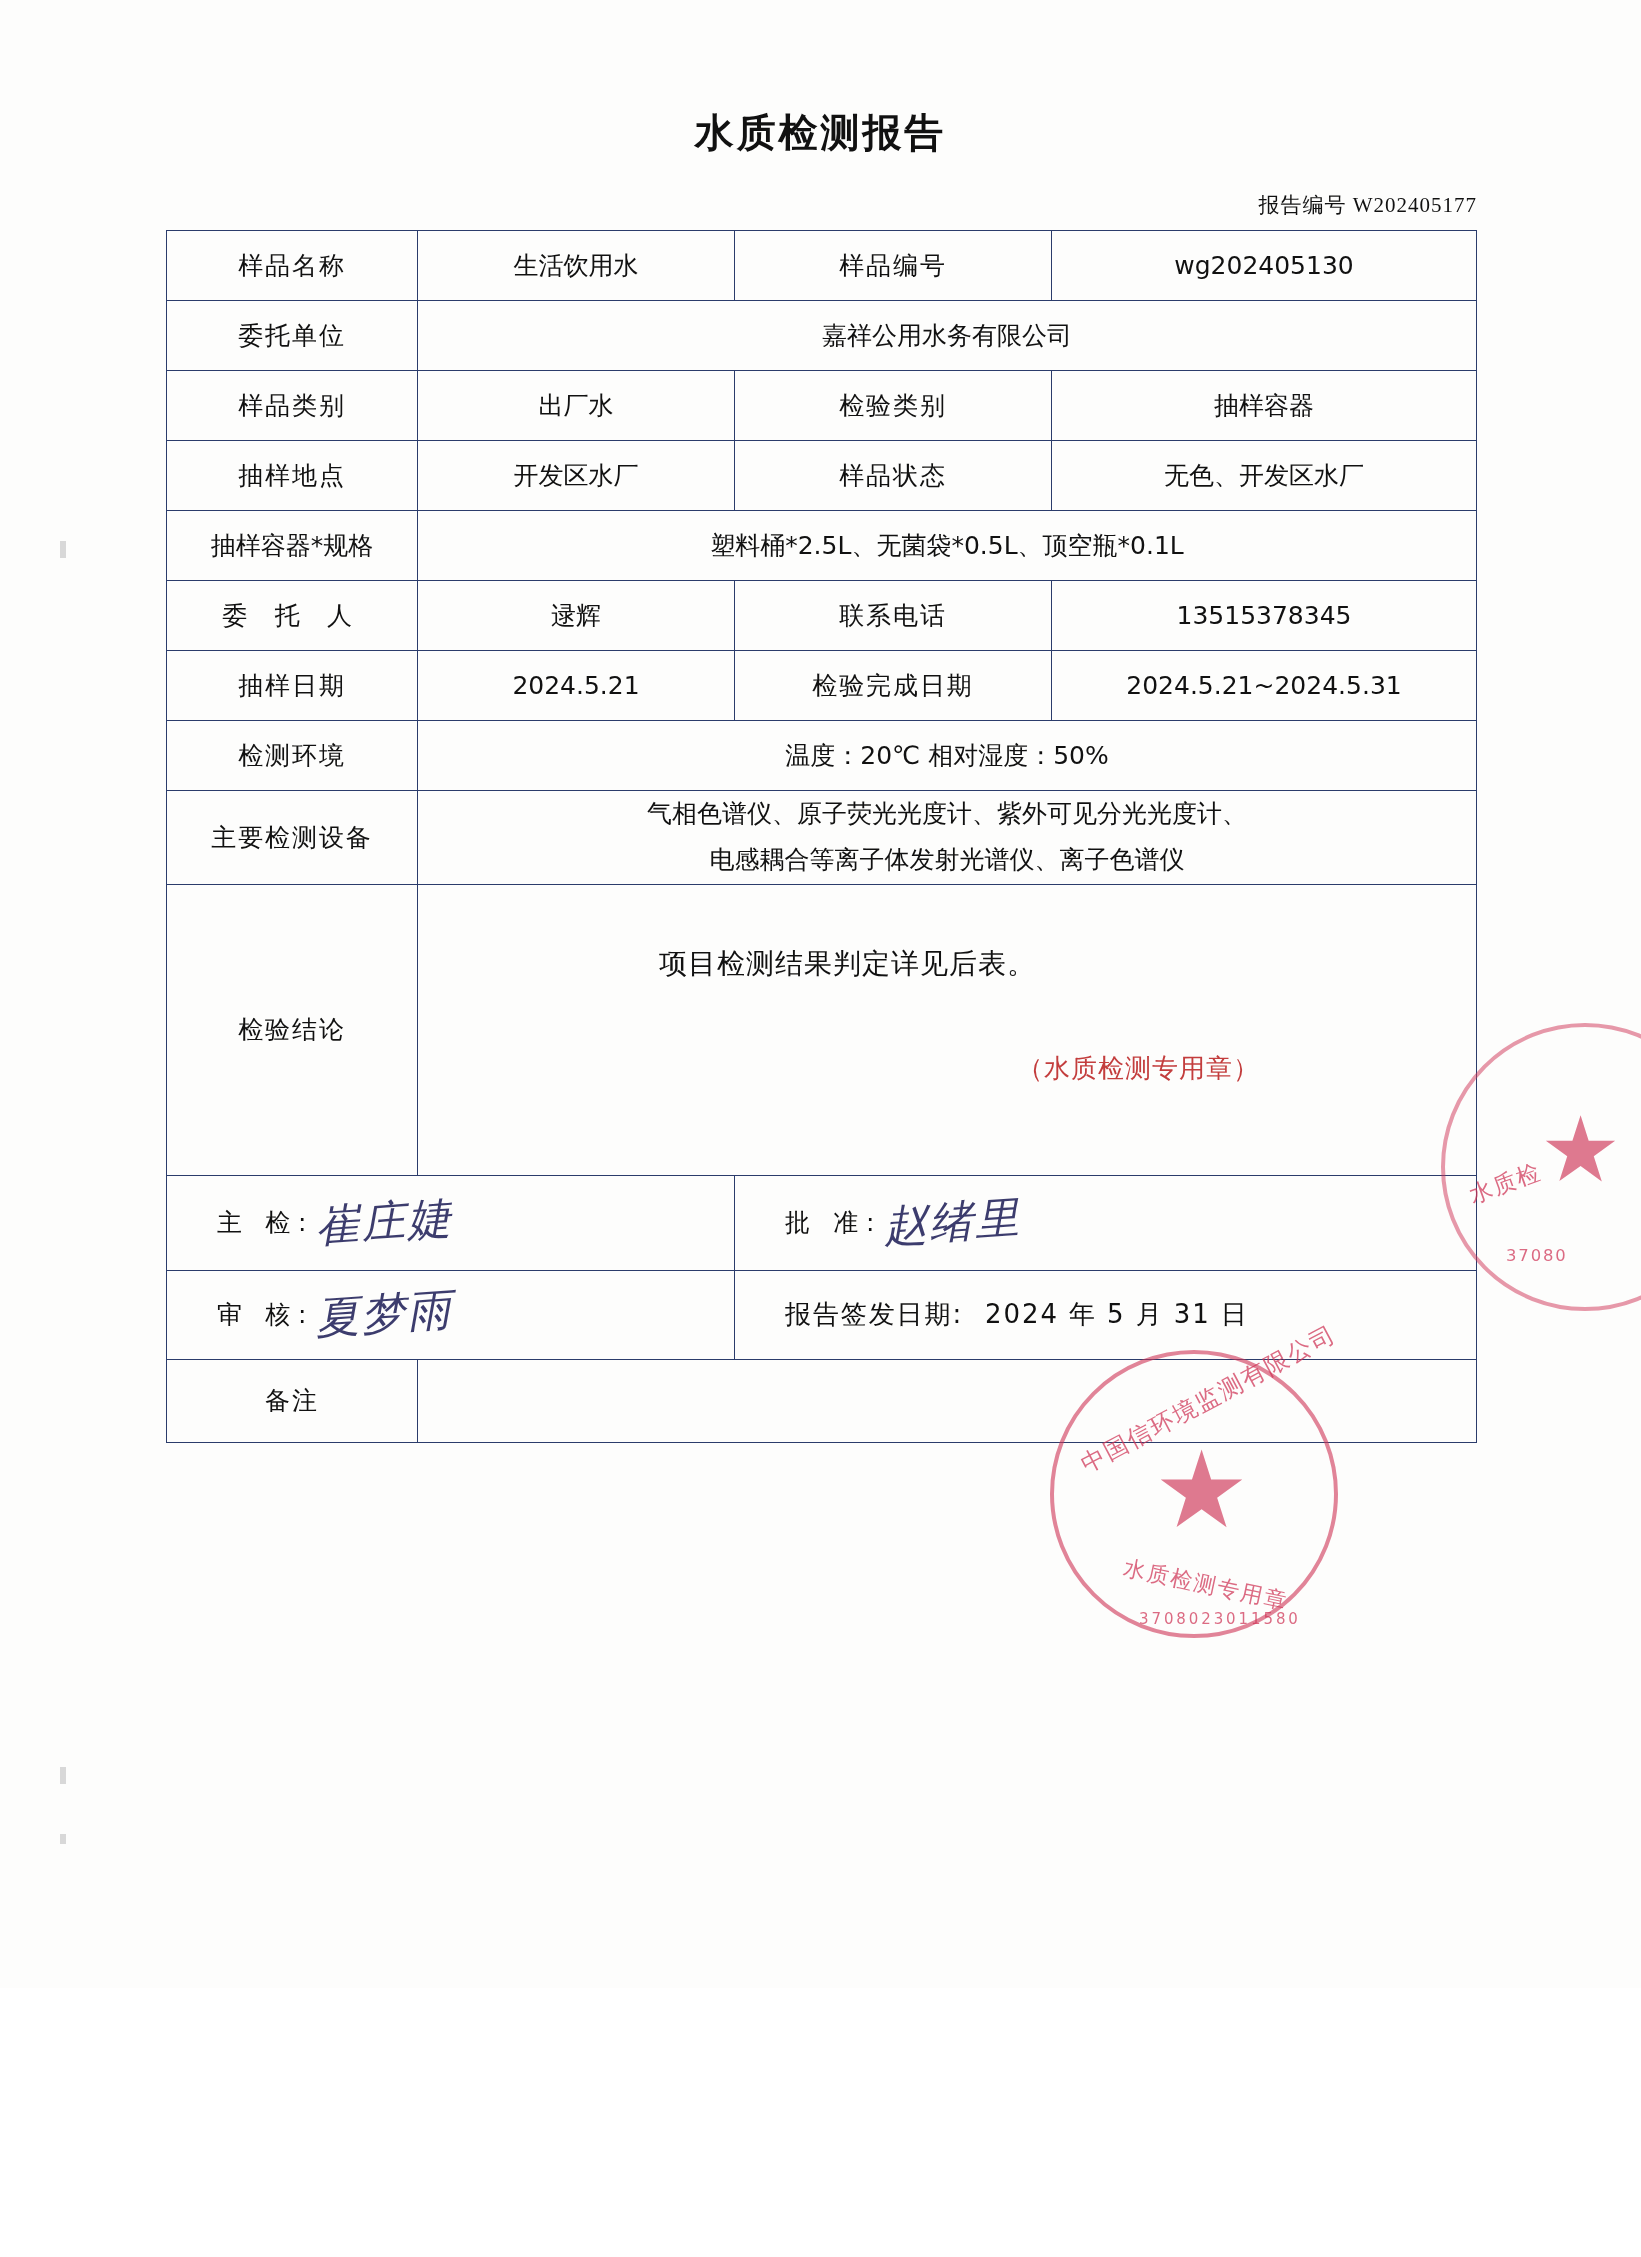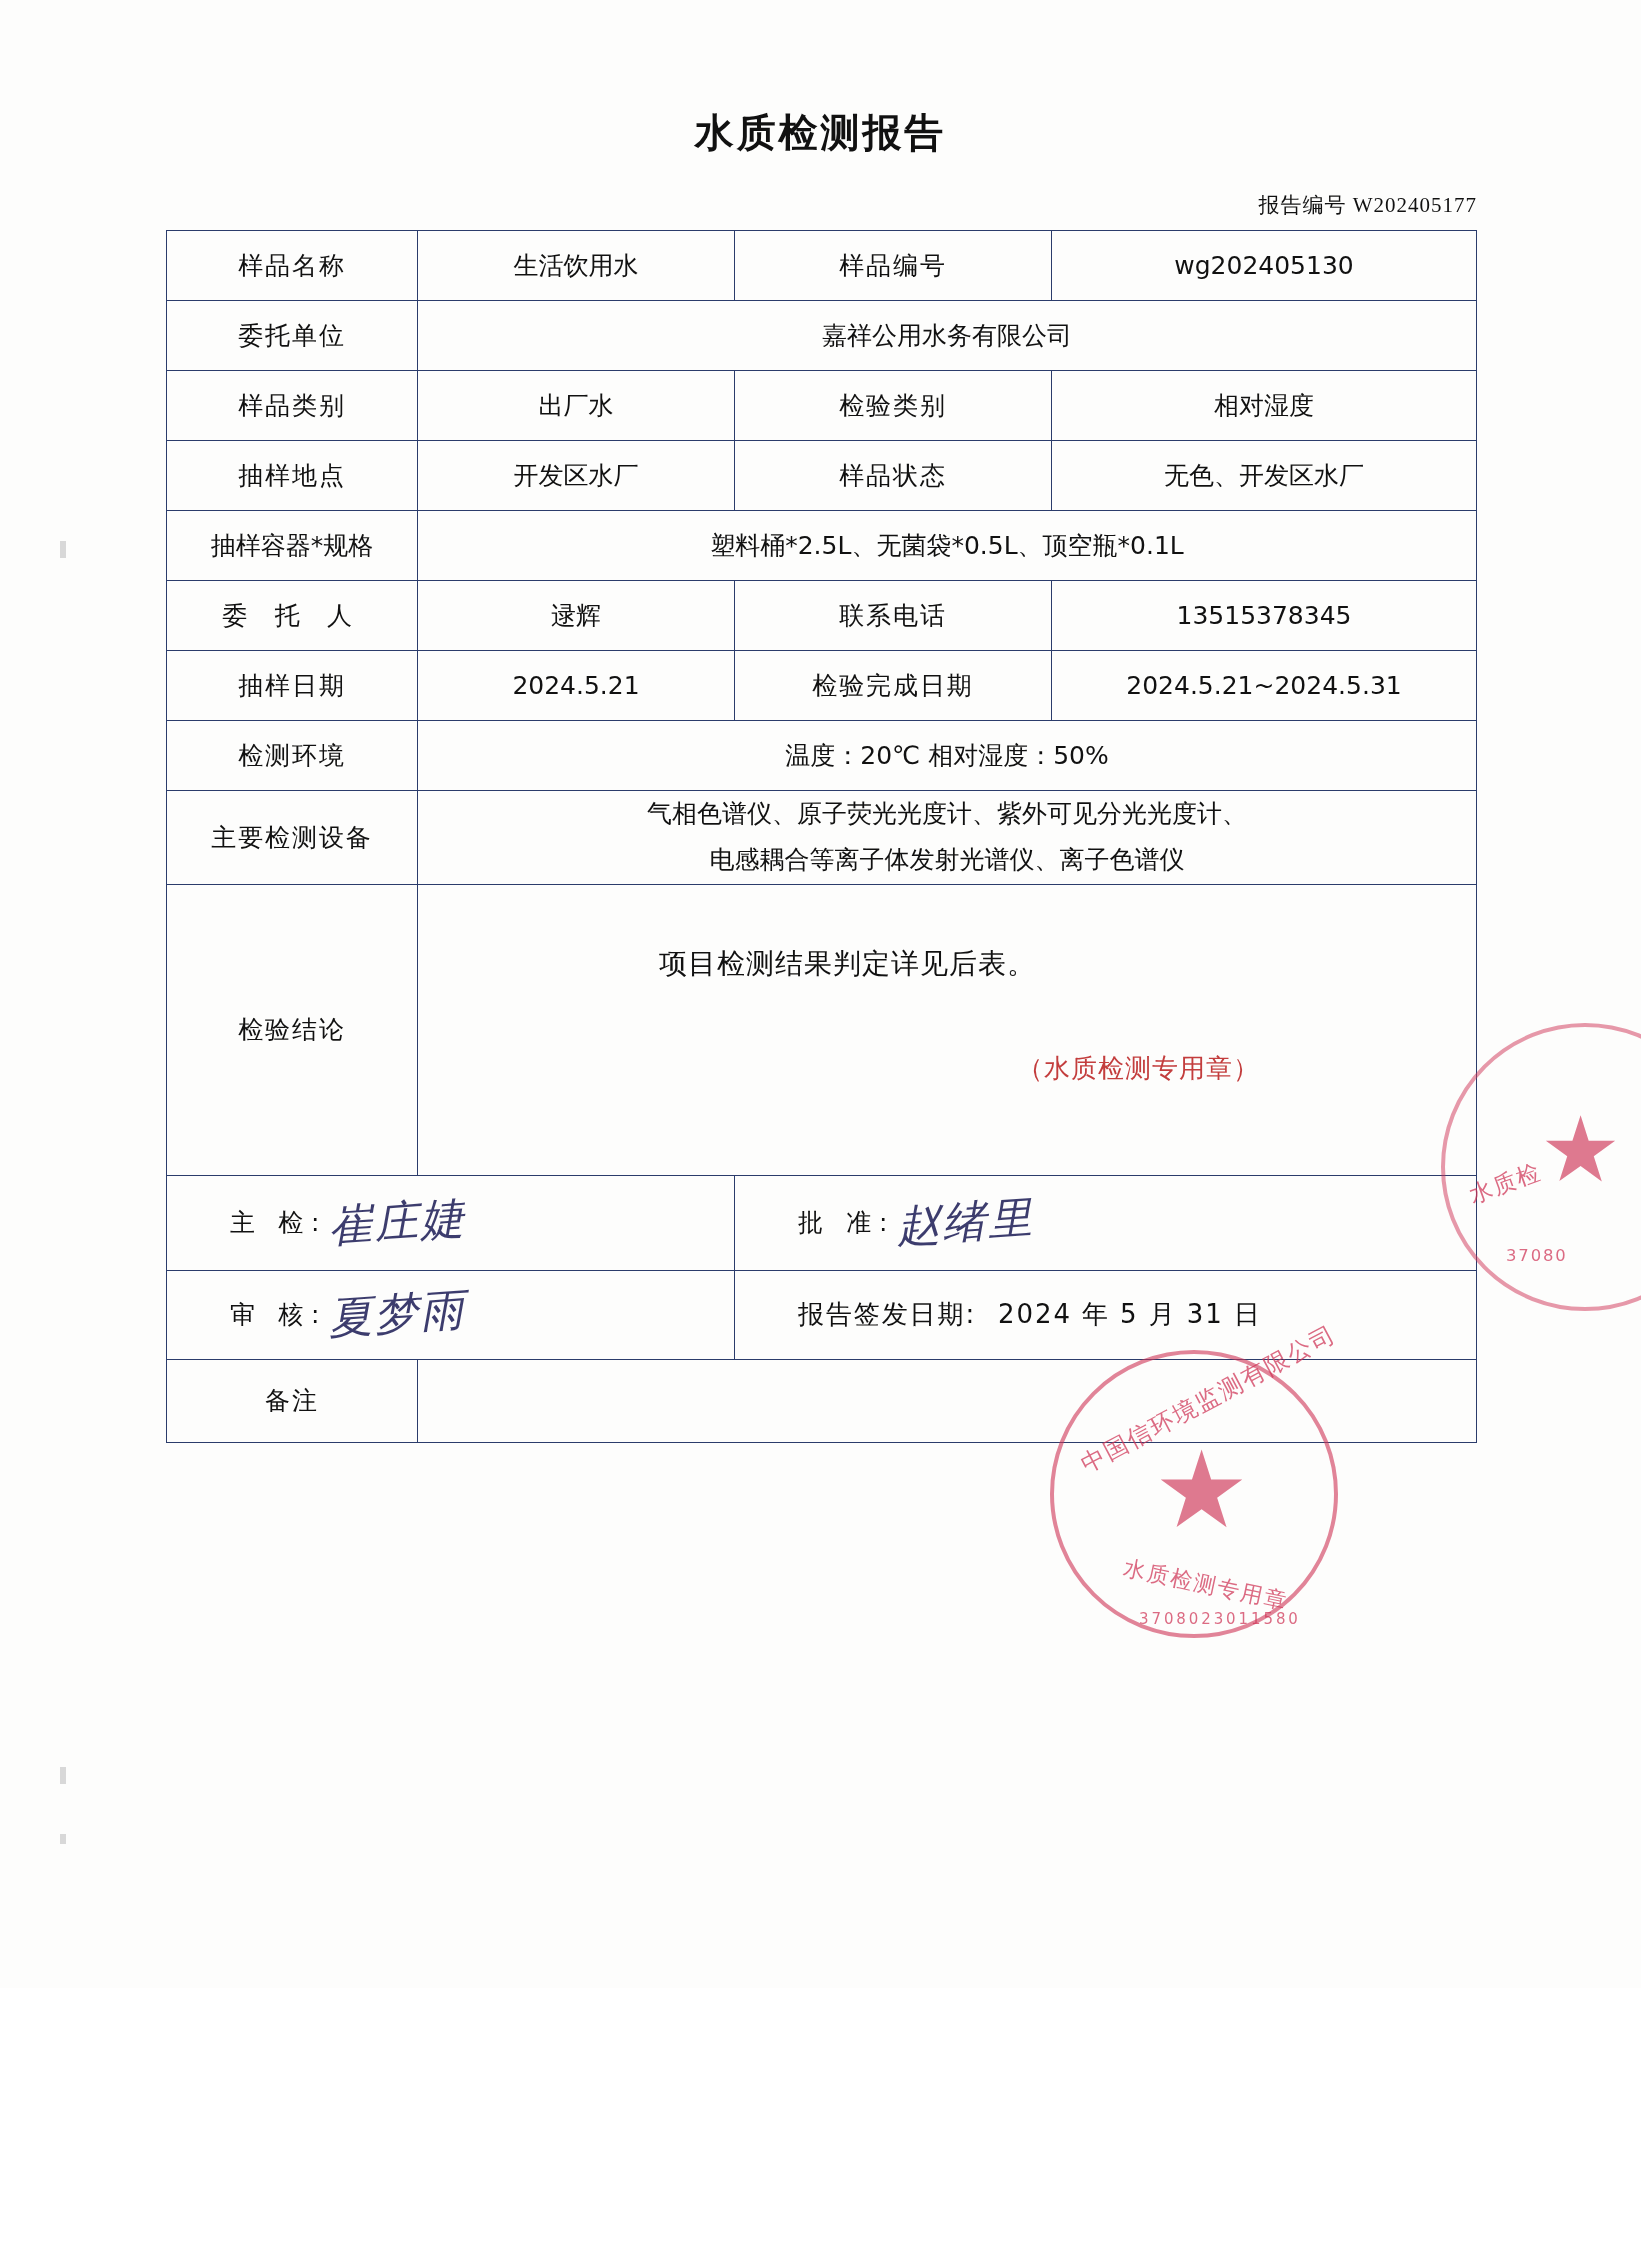--- a/index.html
+++ b/index.html
@@ -41,21 +41,21 @@
     top: 230px;
     width: 1309px;
     border-collapse: collapse;
     table-layout: fixed;
   }
   table.main td {
     border: 1px solid #2b3c6b;
     font-size: 25px;
     text-align: center;
     vertical-align: middle;
-    padding: 0 24px;
+    padding: 0 11px;
     font-family: "DejaVu Sans", "Liberation Sans", sans-serif;
     color: #111;
   }
   .lbl {
     letter-spacing: 1.9px;
   }
   .lbl-sp {
     letter-spacing: 9.7px;
   }
   .small {
@@ -206,21 +206,21 @@
         <td>wg202405130</td>
       </tr>
       <tr class="row-h">
         <td class="lbl">委托单位</td>
         <td colspan="3">嘉祥公用水务有限公司</td>
       </tr>
       <tr class="row-h">
         <td class="lbl">样品类别</td>
         <td>出厂水</td>
         <td class="lbl">检验类别</td>
-        <td>相对湿度</td>
+        <td>抽样容器</td>
       </tr>
       <tr class="row-h">
         <td class="lbl">抽样地点</td>
         <td>开发区水厂</td>
         <td class="lbl">样品状态</td>
         <td>无色、开发区水厂</td>
       </tr>
       <tr class="row-h">
         <td class="small">抽样容器*规格</td>
         <td colspan="3" class="small">塑料桶*2.5L、无菌袋*0.5L、顶空瓶*0.1L</td>

